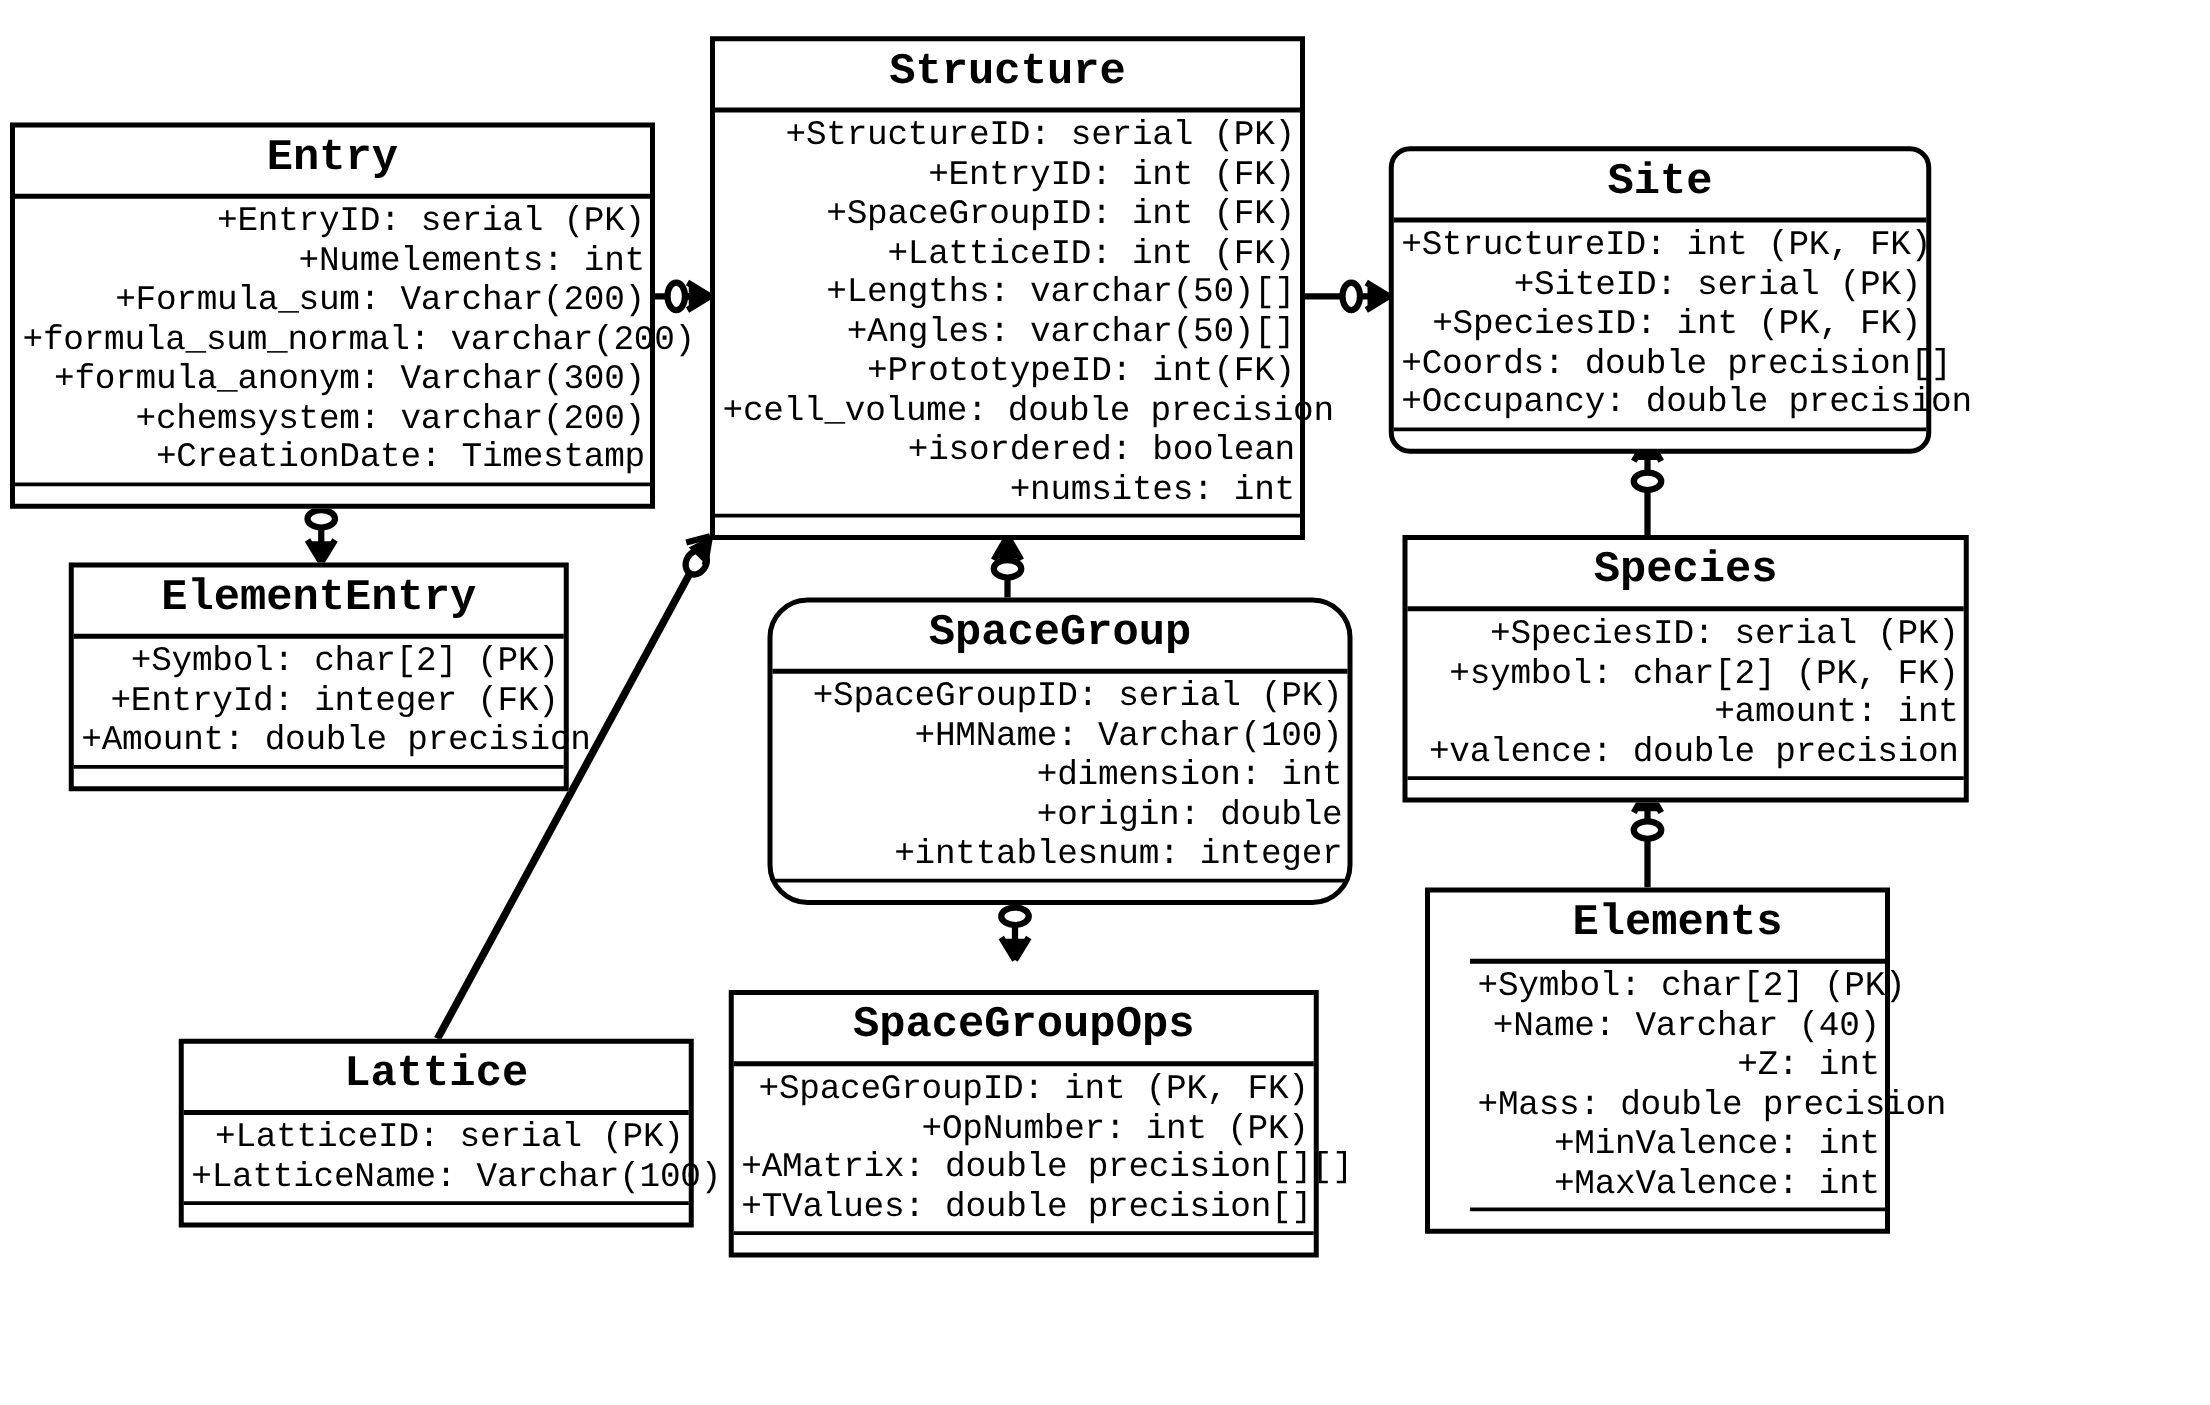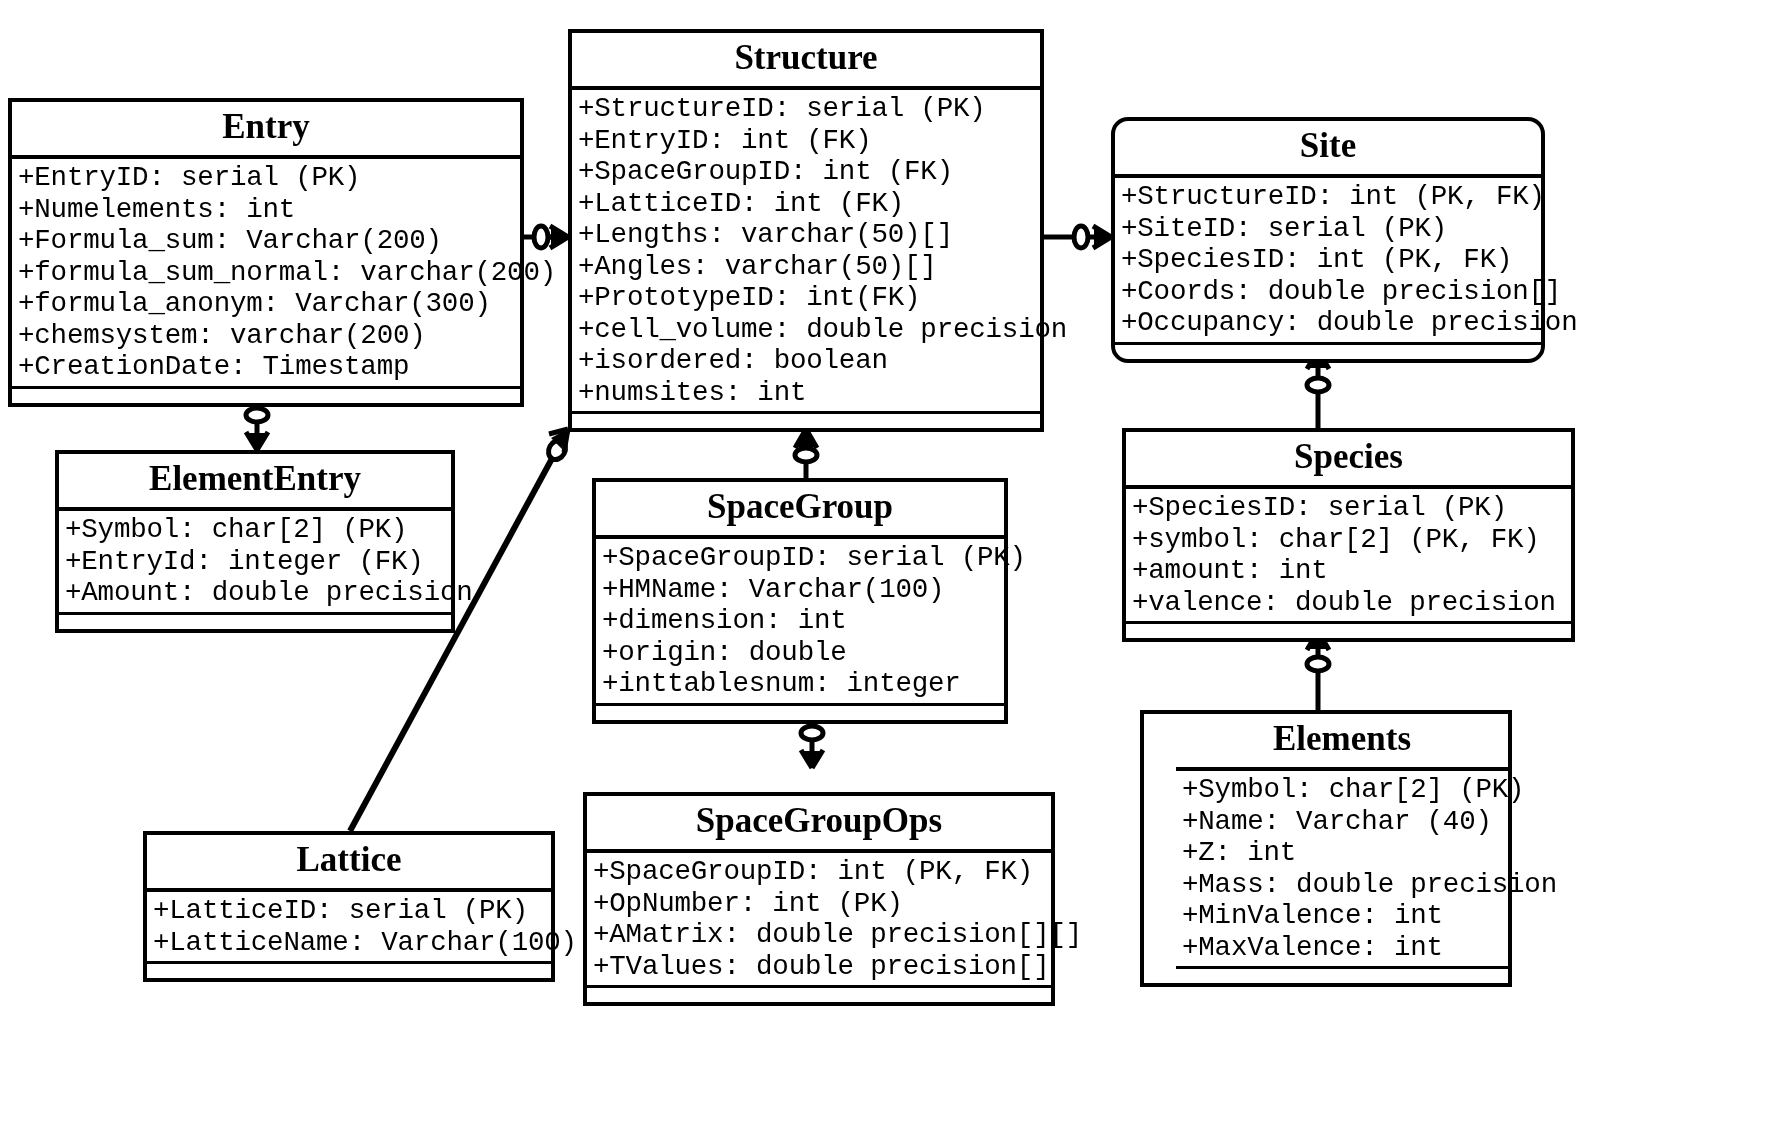--- a/index.html
+++ b/index.html
@@ -27,21 +27,21 @@
   .entity {
     position: absolute;
     box-sizing: border-box;
     border: 4px solid #000000;
     background: #ffffff;
     z-index: 2;
   }
   .entity-title {
     box-sizing: border-box;
     text-align: center;
-    font-family: Liberation Serif, serif;
+    font-family: Liberation Mono, monospace;
     font-weight: bold;
     font-size: 35px;
     line-height: 1.18;
     padding: 4px 10px 8px 10px;
     border-bottom: 4px solid #000000;
     color: #000000;
     white-space: nowrap;
   }
   .entity-attrs {
     box-sizing: border-box;
@@ -49,20 +49,21 @@
     border-bottom: 3px solid #000000;
   }
   .attr {
     font-family: "Liberation Mono", monospace;
     font-size: 27.5px;
     line-height: 31.5px;
     letter-spacing: -0.2px;
     color: #000000;
     white-space: nowrap;
     padding: 0 4px 0 6px;
+    text-align: right;
   }
   .entity-foot {
     height: 14px;
     box-sizing: border-box;
   }
 </style>
 </head>
 <body>
 
 <div id="canvas">
@@ -174,21 +175,21 @@
   <div class="entity" style="left:55px; top:450px; width:400px;">
     <div class="entity-title">ElementEntry</div>
     <div class="entity-attrs">
       <div class="attr">+Symbol: char[2] (PK)</div>
       <div class="attr">+EntryId: integer (FK)</div>
       <div class="attr">+Amount: double precision</div>
     </div>
     <div class="entity-foot"></div>
   </div>
 
-  <div class="entity" style="left:592px; top:478px; width:416px;">
+  <div class="entity" style="left:614px; top:478px; width:468px;border-radius:32px;">
     <div class="entity-title">SpaceGroup</div>
     <div class="entity-attrs">
       <div class="attr">+SpaceGroupID: serial (PK)</div>
       <div class="attr">+HMName: Varchar(100)</div>
       <div class="attr">+dimension: int</div>
       <div class="attr">+origin: double</div>
       <div class="attr">+inttablesnum: integer</div>
     </div>
     <div class="entity-foot"></div>
   </div>

